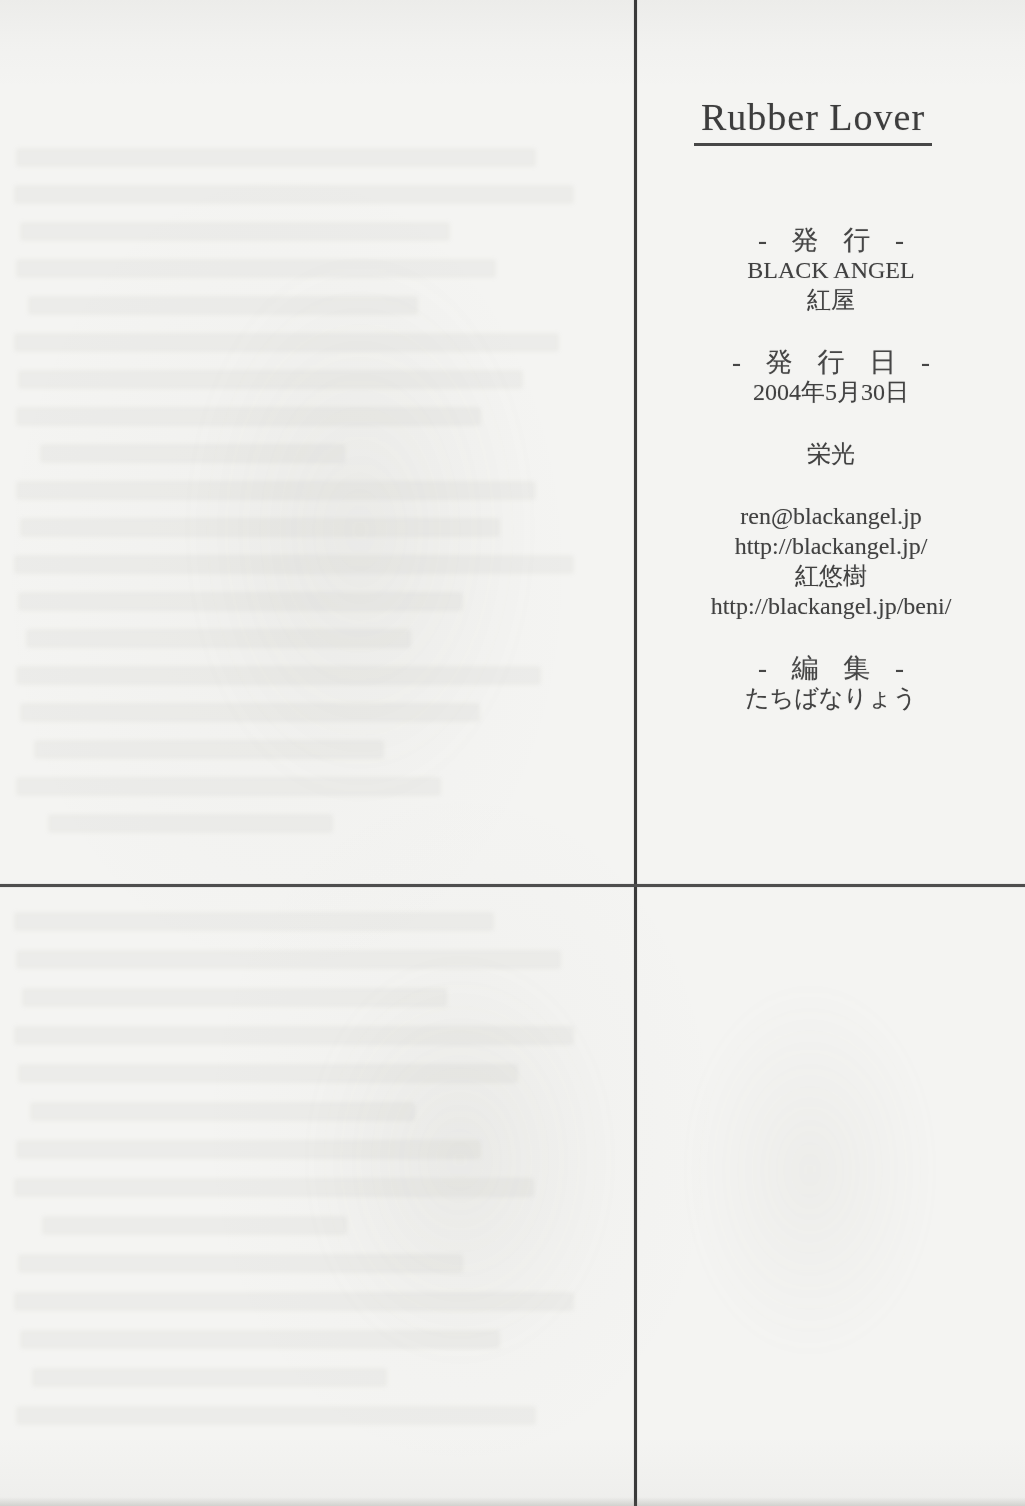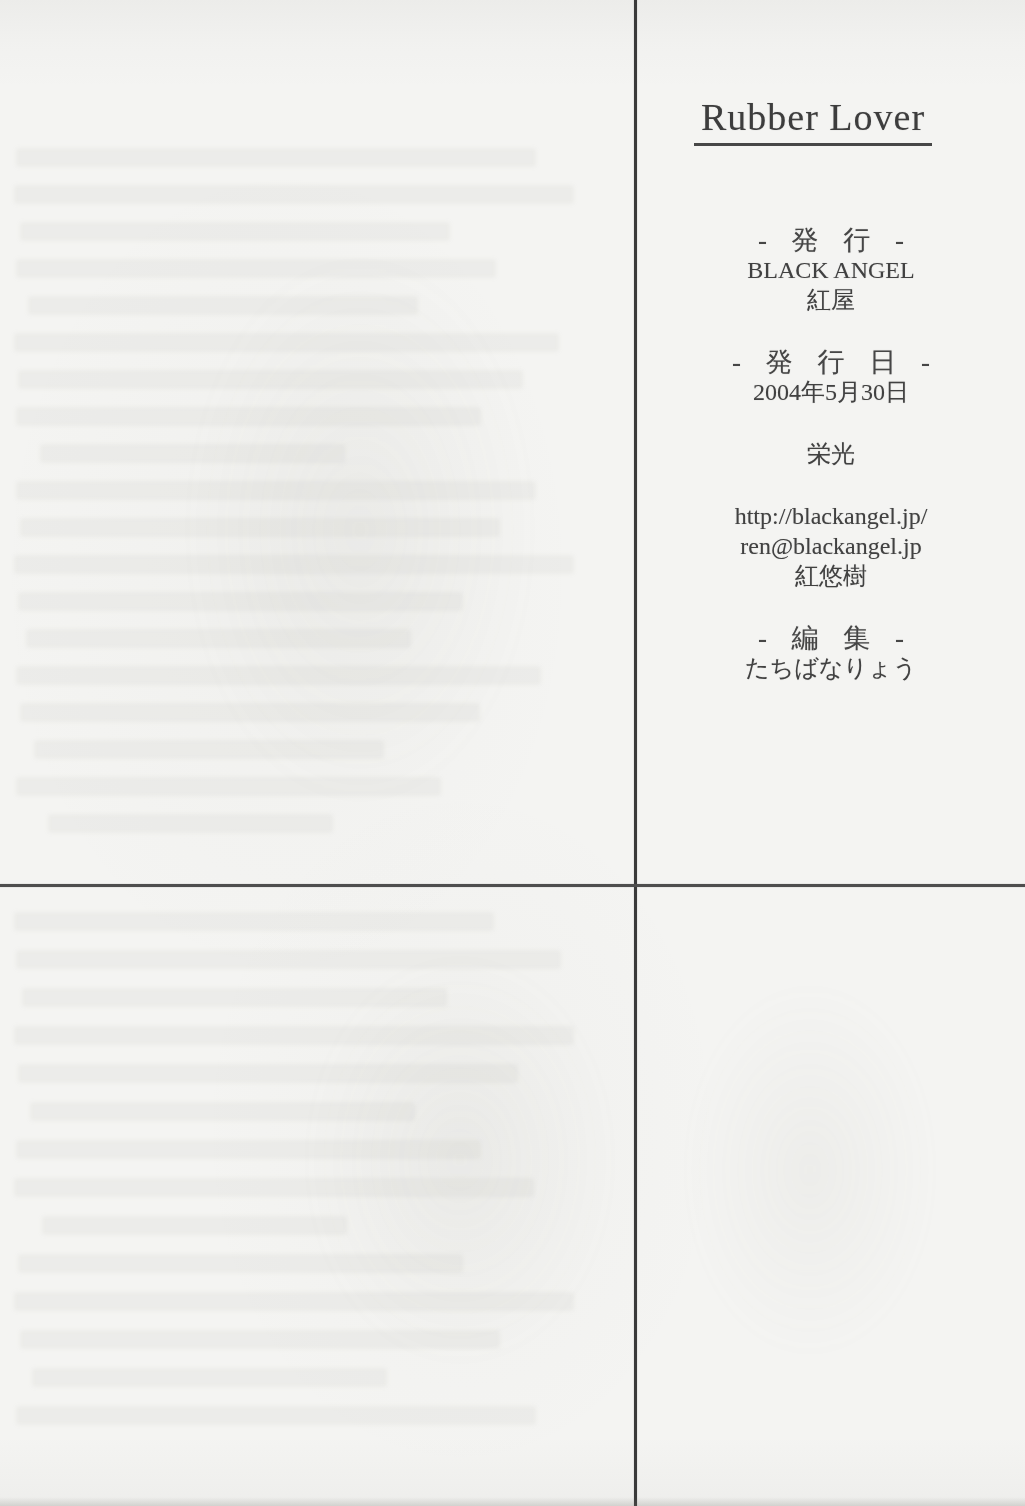--- a/index.html
+++ b/index.html
@@ -132,23 +132,24 @@
         <div class="sec-line">紅屋</div>
       </div>
       <div class="section">
         <div class="sec-header">- 発 行 日 -</div>
         <div class="sec-line">2004年5月30日</div>
       </div>
       <div class="section">
         <div class="sec-line">栄光</div>
       </div>
       <div class="section">
+        <div class="sec-line">ren@blackangel.jp</div>
         <div class="sec-line">http://blackangel.jp/</div>
-        <div class="sec-line">ren@blackangel.jp</div>
         <div class="sec-line">紅悠樹</div>
+        <div class="sec-line">http://blackangel.jp/beni/</div>
       </div>
       <div class="section">
         <div class="sec-header">- 編 集 -</div>
         <div class="sec-line">たちばなりょう</div>
       </div>
     </div>
 
 </div>
 
 </body></html>

